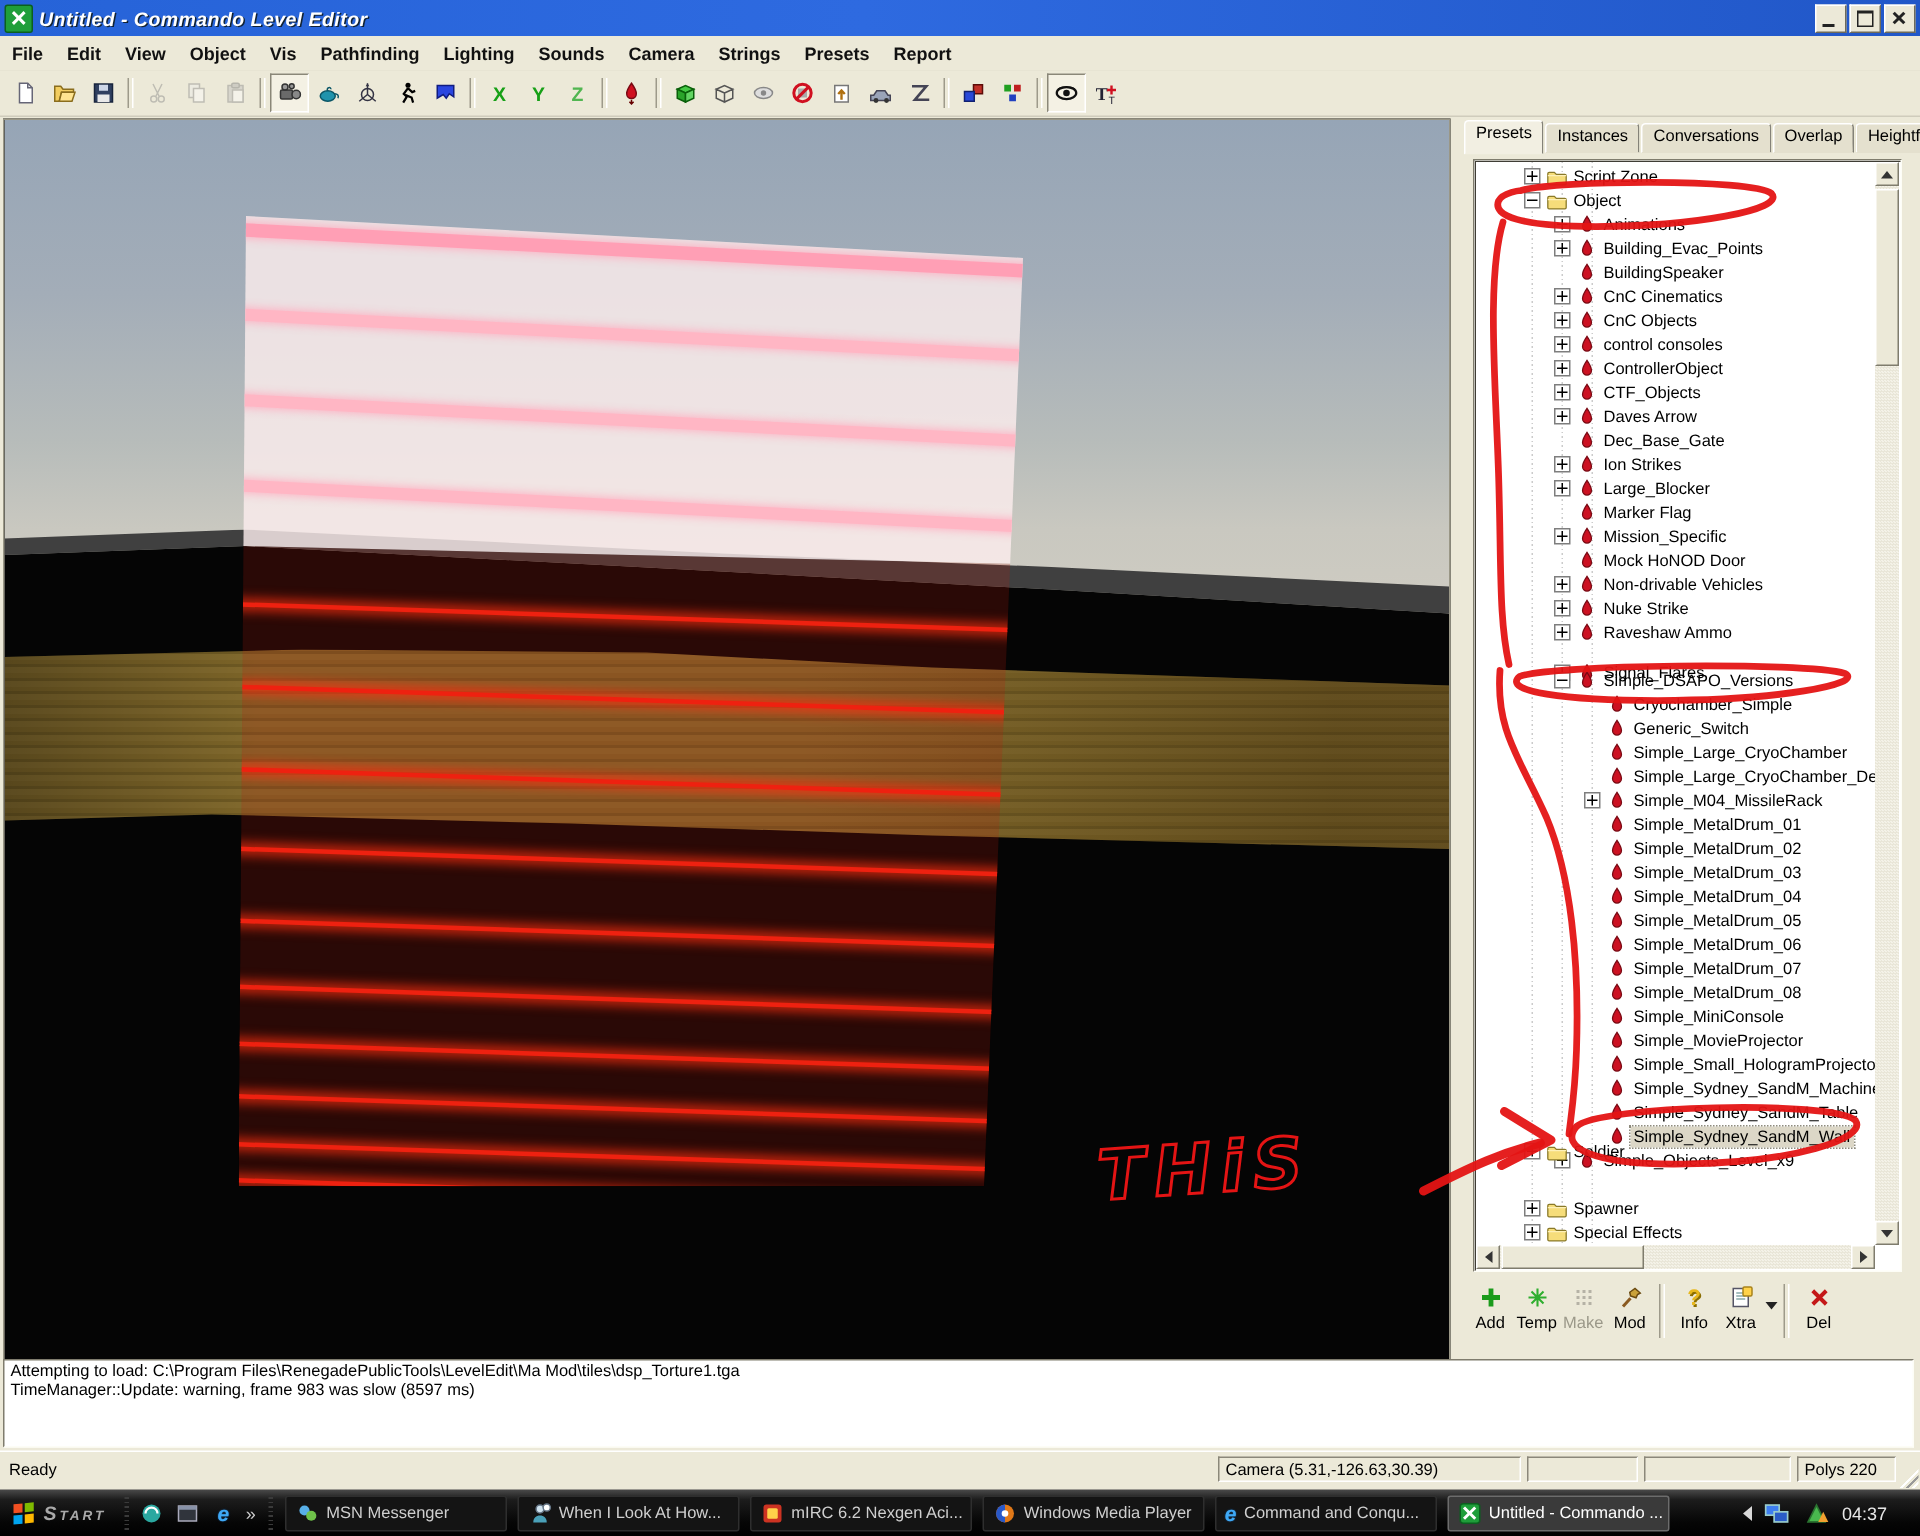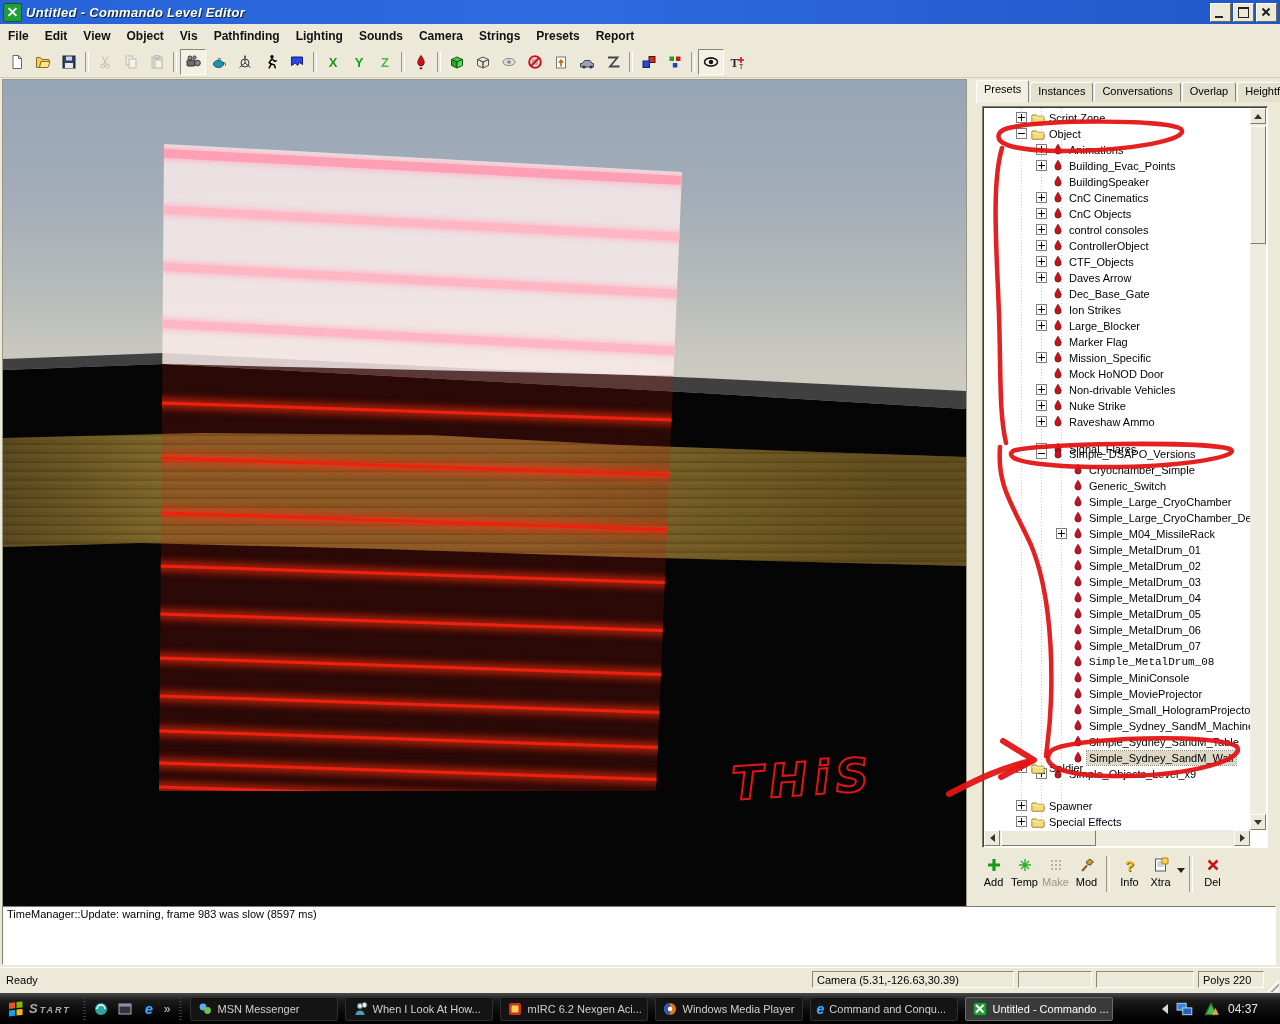--- a/index.html
+++ b/index.html
@@ -591,21 +591,21 @@
                 <path d="M8 1.5C8 1.5 4.6 6.5 4.6 9.2a3.4 3.4 0 0 0 6.8 0C11.4 6.5 8 1.5 8 1.5z" fill="#cc1122" stroke="#7a0a14"></path>
               </svg></span>
             <span class="t-label" style="left: 103px;">Simple_MetalDrum_06</span>
           </div>
           <div class="tree-row" style="top: 530px;">
             <span class="t-icon" style="left: 87px;"><svg width="14" height="14" viewBox="0 0 16 16">
                 <path d="M8 1.5C8 1.5 4.6 6.5 4.6 9.2a3.4 3.4 0 0 0 6.8 0C11.4 6.5 8 1.5 8 1.5z" fill="#cc1122" stroke="#7a0a14"></path>
               </svg></span>
             <span class="t-label" style="left: 103px;">Simple_MetalDrum_07</span>
           </div>
-          <div class="tree-row" style="top: 546px; font-family: Liberation Mono, monospace;">
+          <div class="tree-row" style="top: 546px;">
             <span class="t-icon" style="left: 87px;"><svg width="14" height="14" viewBox="0 0 16 16">
                 <path d="M8 1.5C8 1.5 4.6 6.5 4.6 9.2a3.4 3.4 0 0 0 6.8 0C11.4 6.5 8 1.5 8 1.5z" fill="#cc1122" stroke="#7a0a14"></path>
               </svg></span>
             <span class="t-label" style="left: 103px;">Simple_MetalDrum_08</span>
           </div>
           <div class="tree-row" style="top: 562px;">
             <span class="t-icon" style="left: 87px;"><svg width="14" height="14" viewBox="0 0 16 16">
                 <path d="M8 1.5C8 1.5 4.6 6.5 4.6 9.2a3.4 3.4 0 0 0 6.8 0C11.4 6.5 8 1.5 8 1.5z" fill="#cc1122" stroke="#7a0a14"></path>
               </svg></span>
             <span class="t-label" style="left: 103px;">Simple_MiniConsole</span>
@@ -763,20 +763,21 @@
               <path d="M3.5 3.5l9 9M12.5 3.5l-9 9" stroke="#c41818" stroke-width="2.6"></path>
             </svg>
           </div>
           <div>Del</div>
         </div>
       </div>
   </div>
 </div>
 
 <div id="logpanel">
+    <div>Attempting to load: C:\Program Files\RenegadePublicTools\LevelEdit\Ma Mod\tiles\dsp_Torture1.tga</div>
     <div>TimeManager::Update: warning, frame 983 was slow (8597 ms)</div>
   </div>
 
 <div id="statusbar">
   <span id="status-ready">Ready</span>
   <div class="spanel" style="left:812px;width:202px;">Camera (5.31,-126.63,30.39)</div>
   <div class="spanel" style="left:1018px;width:74px;"></div>
   <div class="spanel" style="left:1096px;width:98px;"></div>
   <div class="spanel" style="left:1198px;width:66px;">Polys 220</div>
   <div id="grip"></div>

